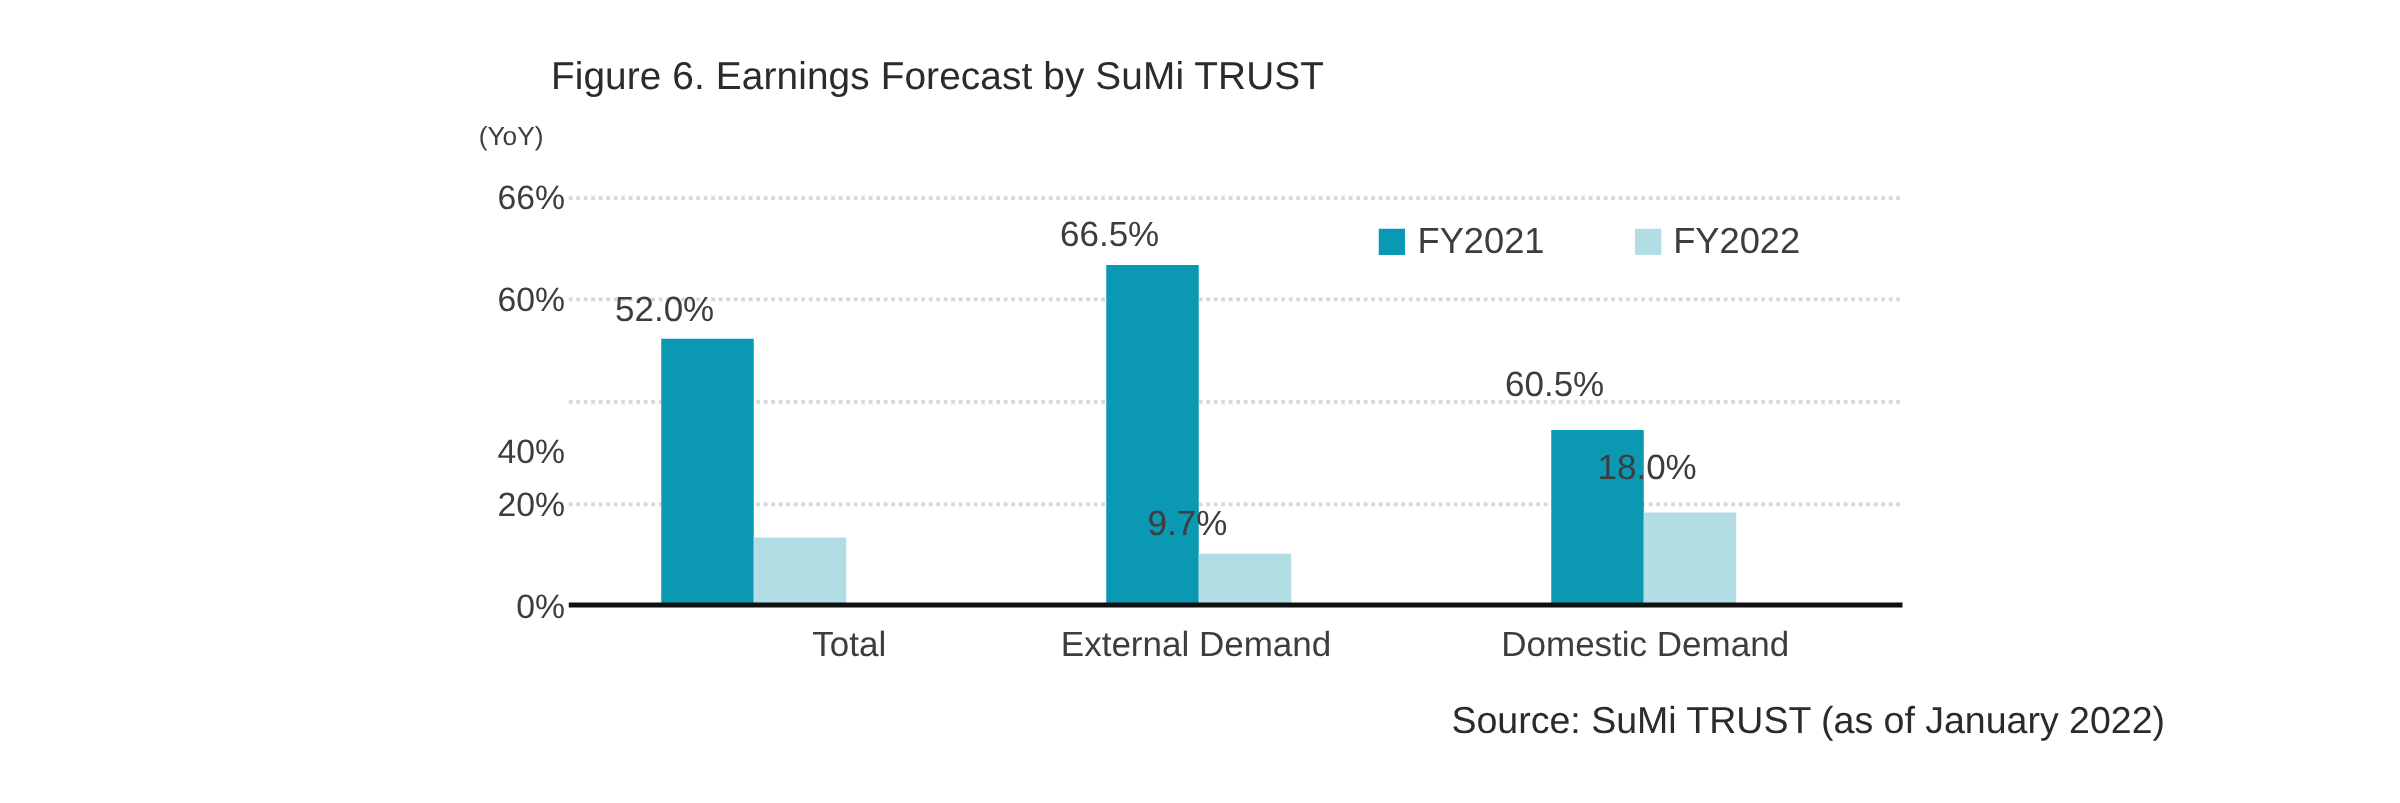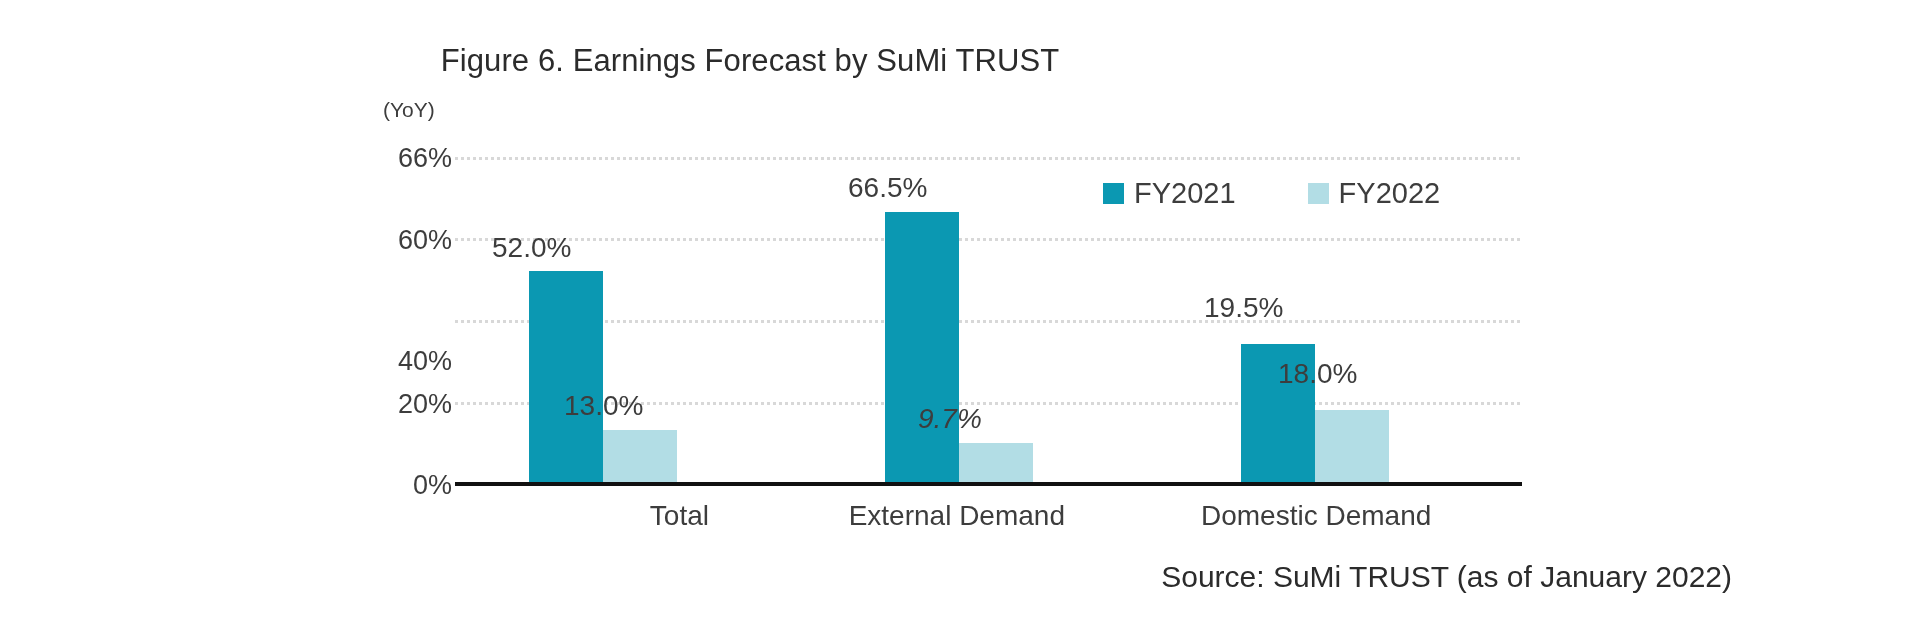--- a/index.html
+++ b/index.html
@@ -174,26 +174,25 @@
     <div class="bar s2" style="left:148px; width:74px; height:53px; bottom:7px;"></div>
 
     <div class="bar s1" style="left:430px; width:74px; height:271px; bottom:7px;"></div>
     <div class="bar s2" style="left:504px; width:74px; height:40px; bottom:7px;"></div>
 
     <div class="bar s1" style="left:786px; width:74px; height:139px; bottom:7px;"></div>
     <div class="bar s2" style="left:860px; width:74px; height:73px; bottom:7px;"></div>
   </div>
 
   <div class="bar-label" style="left:492px; top:232px; width:160px;">52.0%</div>
-  <div class="bar-label" style="left:564px; top:390px; width:160px;">13.0%</div>
 
   <div class="bar-label" style="left:848px; top:172px; width:160px;">66.5%</div>
-  <div class="bar-label" style="left:918px; top:403px; width:160px;font-style:italic;">9.7%</div>
-
-  <div class="bar-label" style="left:1204px; top:292px; width:160px;">19.5%</div>
+  <div class="bar-label" style="left:918px; top:403px; width:160px;">9.7%</div>
+
+  <div class="bar-label" style="left:1204px; top:292px; width:160px;">60.5%</div>
   <div class="bar-label" style="left:1278px; top:358px; width:160px;">18.0%</div>
 
   <div id="axis-line"></div>
 
   <div class="cat-label" style="left:489px; width:220px;">Total</div>
   <div class="cat-label" style="left:845px; width:220px;">External Demand</div>
   <div class="cat-label" style="left:1201px; width:220px;">Domestic Demand</div>
 
   <div id="legend">
     <div class="legend-item">

